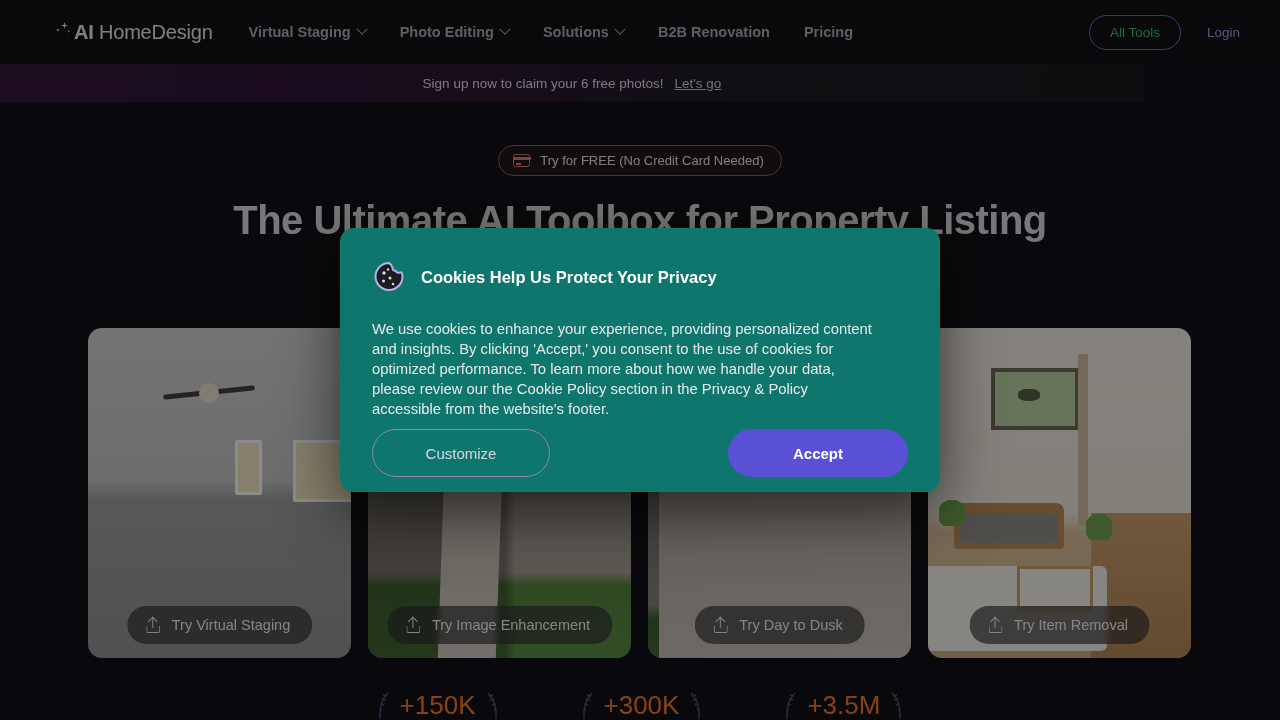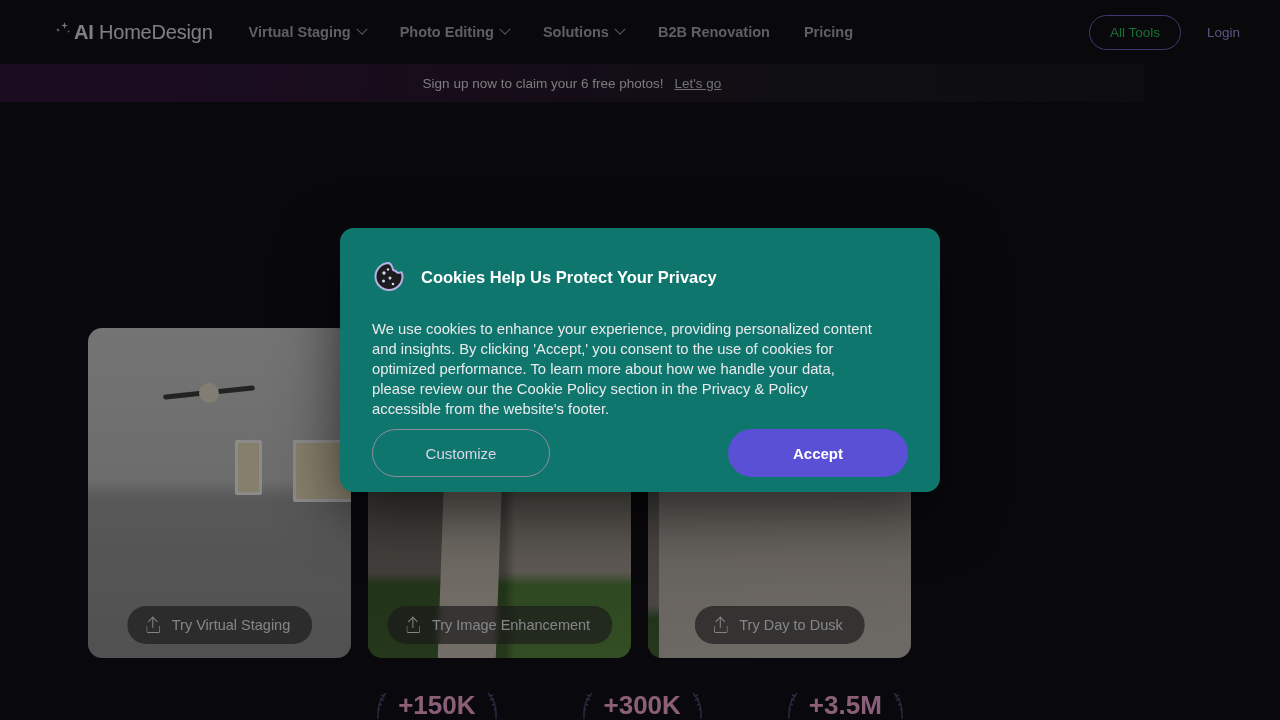--- a/index.html
+++ b/index.html
@@ -153,21 +153,21 @@
   .img-living .shelf { position:absolute; left:57%; top:8%; width:10px; height:52%; background:#cbbb9e; }
   .img-living .floor-edge { position:absolute; left:62%; top:56%; width:38%; height:44%; background:linear-gradient(180deg,#c69b63,#ae8450); }
   .img-living .table { position:absolute; left:34%; top:72%; width:76px; height:44px; border:3px solid #c49a62; background:rgba(245,242,235,.35); }
 
   
   .stats {
     position: absolute; top: 690px; left: 0; width: 1280px;
     display: flex; justify-content: center; align-items: center; gap: 80px;
   }
   .stat { display: flex; align-items: center; gap: 10px; }
-  .stat-num { font-size: 26px; font-weight: 700; color: #f9a8d4; }
+  .stat-num { font-size: 26px; font-weight: 400; color: #f97316; }
   .laurel { width: 14px; height: 30px; }
 
   
   .overlay { position: absolute; inset: 0; background: rgba(8,8,10,0.46); z-index: 20; }
   .modal {
     position: absolute; z-index: 21;
     left: 340px; top: 228px; width: 600px; height: 264px;
     background: #0f766e; border-radius: 14px;
     box-shadow: 0 20px 60px rgba(0,0,0,.6);
     padding: 24px 32px 0 32px;
@@ -230,20 +230,28 @@
       <button class="all-tools">All Tools</button>
       <span class="login">Login</span>
     </div>
   </div>
 
   <div class="announce">
     <span>Sign up now to claim your 6 free photos!</span>
     <a>Let's go</a>
   </div>
 
+  <div class="hero">
+    <div class="badge">
+      <span class="card-icon"></span>
+      <span>Try for FREE (No Credit Card Needed)</span>
+    </div>
+    <div class="headline">The Ultimate AI Toolbox for Property Listing</div>
+    <div class="subline"></div>
+  </div>
 
   <div class="cards">
 
     <div class="card">
       <div class="card-img img-room">
         <div class="fan">
             <b></b>
             <i></i>
           </div>
         <div class="win w1"></div>
@@ -282,20 +290,42 @@
         <div class="drive"></div>
       </div>
       <div class="card-btn">
         <span class="up-icon">
             <span class="up-arrow"></span>
           </span>
         <span>Try Day to Dusk</span>
       </div>
     </div>
 
+    <div class="card">
+      <div class="card-img img-living">
+        <div class="floor-edge"></div>
+        <div class="art">
+            <b></b>
+          </div>
+        <div class="shelf"></div>
+        <div class="sofa">
+            <b></b>
+          </div>
+        <div class="rug"></div>
+        <div class="table"></div>
+        <div class="plant" style="left:4%;top:48%"></div>
+        <div class="plant" style="left:60%;top:52%"></div>
+      </div>
+      <div class="card-btn">
+        <span class="up-icon">
+            <span class="up-arrow"></span>
+          </span>
+        <span>Try Item Removal</span>
+      </div>
+    </div>
   </div>
 
   <div class="stats">
     <div class="stat">
       <svg class="laurel" viewBox="0 0 14 30">
         <path d="M12 2 C6 8 3 16 4 28" stroke="#4a4470" stroke-width="1.4" fill="none"></path>
         <path d="M11 5 L7 4 M10 9 L6 8 M8 14 L5 13 M6 19 L4 18" stroke="#4a4470" stroke-width="1.4" fill="none"></path>
       </svg>
       <span class="stat-num">+150K</span>
       <svg class="laurel" viewBox="0 0 14 30">

